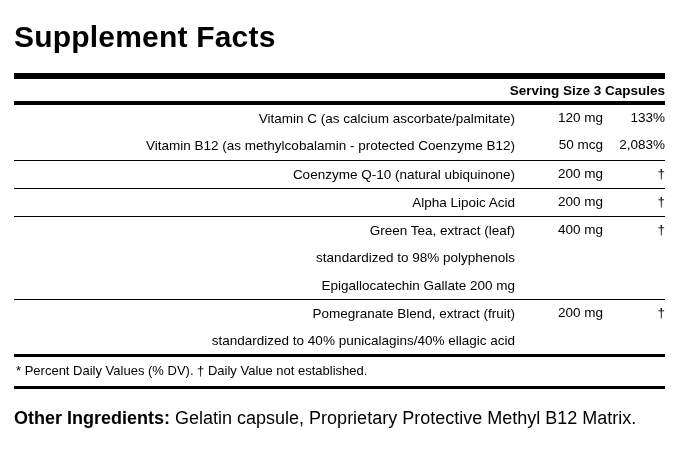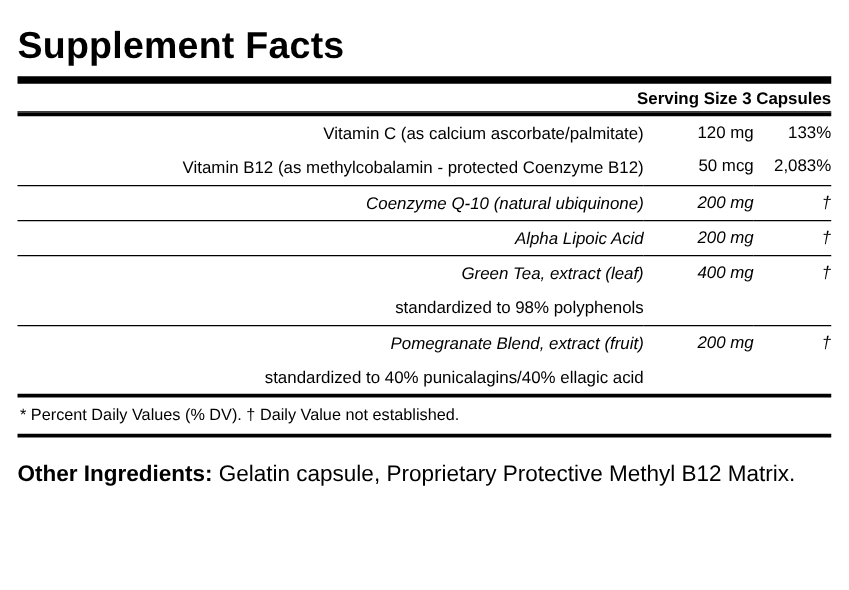--- a/index.html
+++ b/index.html
@@ -19,21 +19,21 @@
     width: 679px;
     height: 472px;
     box-sizing: border-box;
     padding: 0 14px;
   }
   .title {
     font-size: 30px;
     font-weight: bold;
     letter-spacing: 0.2px;
     padding-top: 20px;
-    padding-bottom: 8px;
+    padding-bottom: 20px;
     line-height: 1.1;
   }
   .rule-thick {
     border-top: 6px solid #000;
     margin: 0;
   }
   .rule-medium {
     border-top: 3px solid #000;
     margin: 0;
   }
@@ -75,21 +75,20 @@
     width: 88px;
     padding-right: 4px;
   }
   td.dv {
     text-align: right;
     white-space: nowrap;
     width: 62px;
   }
   tr.sep td {
     border-top: 1px solid #000;
-    font-style: italic;
   }
   .sub {
     padding-left: 22px;
     line-height: 1.3;
   }
   .footnote {
     font-size: 13px;
     padding: 6px 0 0 2px;
   }
   .other {
@@ -145,20 +144,25 @@
     <tr class="sep">
       <td class="name">Green Tea, extract (leaf)</td>
       <td class="amount">400 mg</td>
       <td class="dv">†</td>
     </tr>
     <tr>
       <td class="name sub">standardized to 98% polyphenols</td>
       <td class="amount"></td>
       <td class="dv"></td>
     </tr>
+    <tr>
+      <td class="name sub">Epigallocatechin Gallate    200 mg</td>
+      <td class="amount"></td>
+      <td class="dv"></td>
+    </tr>
 
 
     <tr class="sep">
       <td class="name">Pomegranate Blend, extract (fruit)</td>
       <td class="amount">200 mg</td>
       <td class="dv">†</td>
     </tr>
     <tr>
       <td class="name sub">standardized to 40% punicalagins/40% ellagic acid</td>
       <td class="amount"></td>

